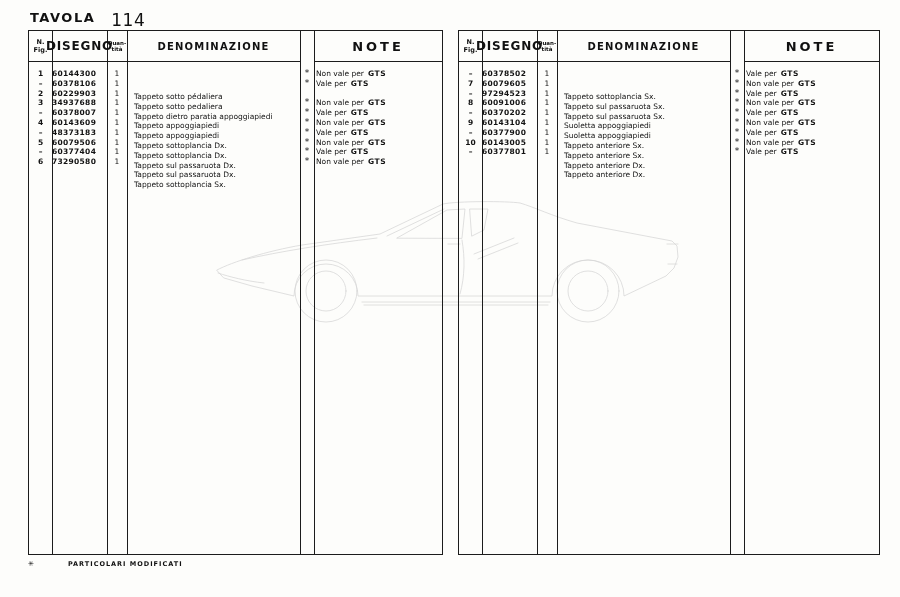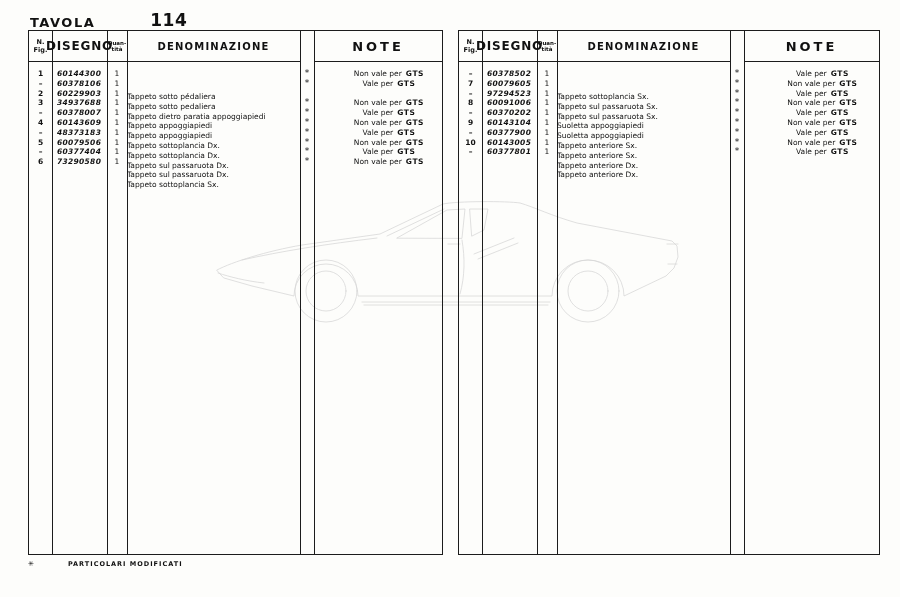--- a/index.html
+++ b/index.html
@@ -5,23 +5,23 @@
   html,body{margin:0;padding:0;}
   body{
     width:900px;height:597px;position:relative;overflow:hidden;
     background:#ffffff;
     font-family:"DejaVu Sans","Liberation Sans",sans-serif;
     color:#111;
   }
   .page{position:absolute;inset:0;background:#fdfdfb;}
 
   
-  .title{position:absolute;left:30px;top:10px;display:flex;align-items:flex-end;gap:28px;}
+  .title{position:absolute;left:30px;top:10px;display:flex;align-items:flex-start;}
   .title .tavola{font-size:13px;font-weight:bold;letter-spacing:1.5px;}
-  .title .num{font-size:17px;font-weight:bold;margin-left:27px;letter-spacing:0.5px;}
+  .title .num{font-size:17px;font-weight:normal;margin-left:16px;letter-spacing:0.5px;}
 
   
   .car{position:absolute;left:212px;top:196px;width:490px;height:130px;z-index:1;}
 
   
   .ptable{
     position:absolute;top:30px;height:525px;
     border:1.5px solid #1c1c1c;box-sizing:border-box;
     z-index:2;background:transparent;
   }
@@ -40,25 +40,25 @@
   .h-fig{width:23px;font-size:6.5px;line-height:8px;}
   .h-dis{width:55px;font-size:12px;letter-spacing:0.8px;}
   .h-qty{width:20px;font-size:5.5px;line-height:6.5px;}
   .h-den{width:173px;font-size:10px;letter-spacing:1.2px;}
   .h-star{width:14px;border-bottom:none !important;}
   .h-note{flex:1;font-size:13px;letter-spacing:3px;}
 
   .tbody{position:absolute;top:31px;left:0;right:0;bottom:0;padding-top:7px;}
   .row{display:flex;height:9.8px;align-items:center;font-size:7.5px;line-height:9.8px;}
   .c-fig{width:23px;text-align:center;font-weight:bold;}
-  .c-dis{width:55px;padding-left:5px;box-sizing:border-box;font-weight:bold;letter-spacing:0.3px;font-style:italic;}
+  .c-dis{width:55px;box-sizing:border-box;font-weight:bold;letter-spacing:0.3px;}
   .c-qty{width:20px;text-align:center;}
-  .c-den{width:173px;box-sizing:border-box;white-space:nowrap;overflow:hidden;margin-top:46px;}
+  .c-den{width:173px;padding-left:7px;box-sizing:border-box;white-space:nowrap;overflow:hidden;margin-top:46px;}
   .c-star{width:14px;text-align:center;font-size:9px;}
-  .c-note{flex:1;padding-left:22px;box-sizing:border-box;white-space:nowrap;text-align:center;}
+  .c-note{flex:1;padding-left:2px;box-sizing:border-box;white-space:nowrap;}
   .c-note i{font-style:normal;}
   .c-note .nm{font-weight:bold;margin-left:4px;letter-spacing:0.6px;}
 
   
   .footer{position:absolute;left:28px;top:560px;display:flex;align-items:center;z-index:2;}
   .footer .sym{font-size:7px;margin-right:12px;}
   .footer .txt{font-size:6.5px;font-weight:bold;letter-spacing:1px;margin-left:22px;}
 </style>
 </head>
 <body>

